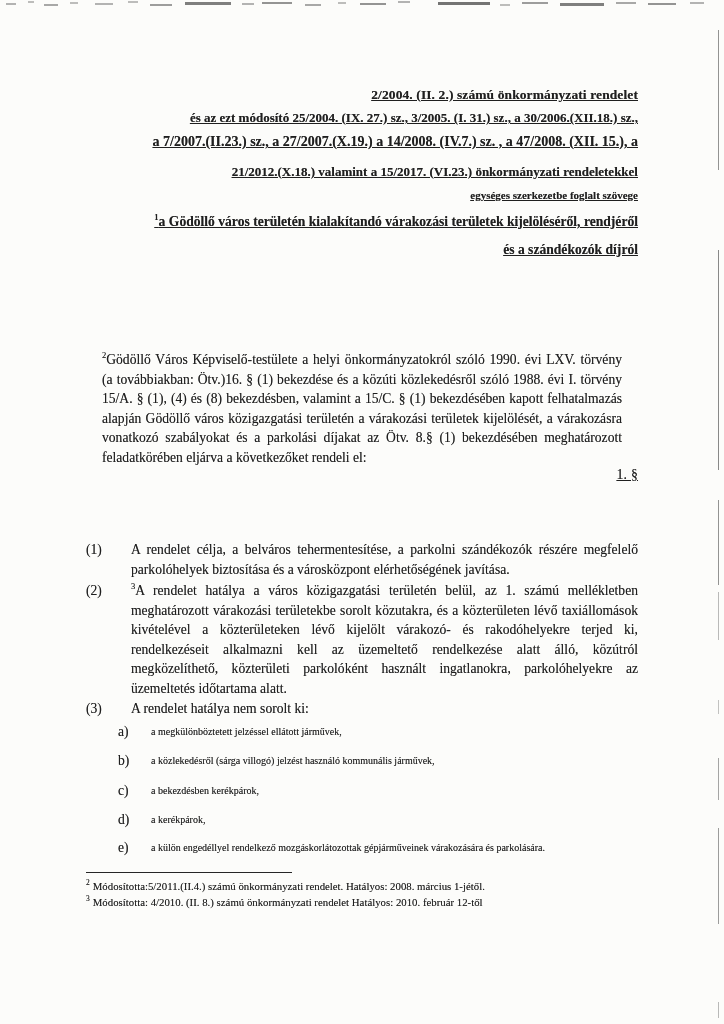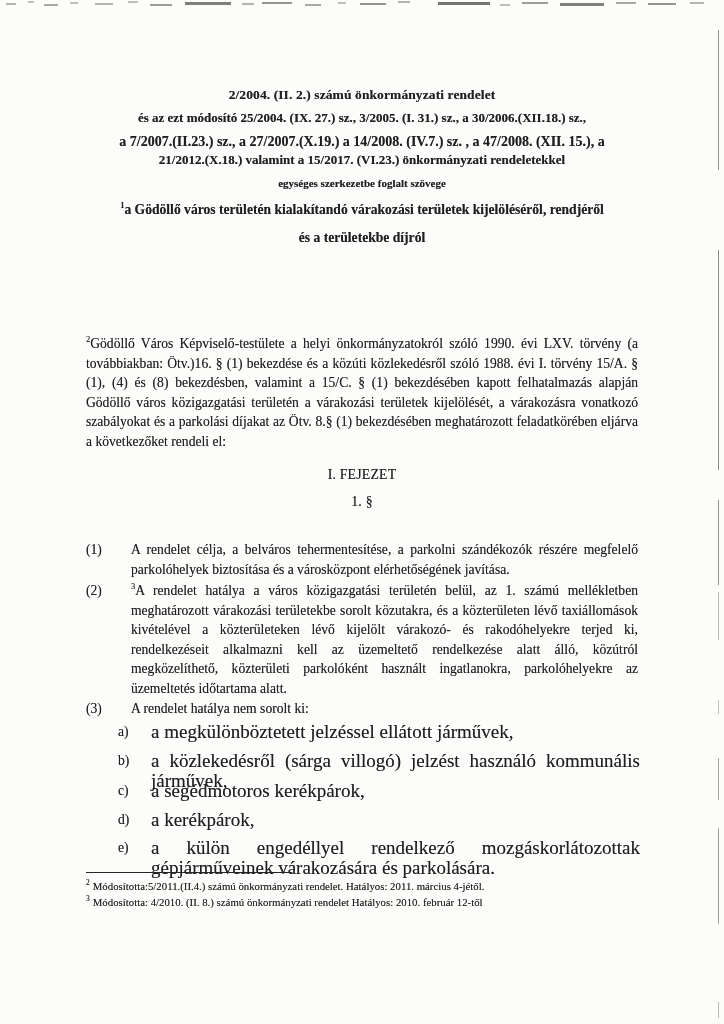--- a/index.html
+++ b/index.html
@@ -11,37 +11,37 @@
   .page{
     position:relative;width:724px;height:1024px;
     background:#fcfcfa;overflow:hidden;
     color:#1f1f1f;
   }
   
   .artifacts i{position:absolute;display:block;background:#2b2b2b;height:2px;top:2px;}
   .vline{position:absolute;left:718px;width:1px;background:#3c3c3c;}
   
   .blk{position:absolute;left:86px;width:552px;}
-  .tc{text-align:center;}
+  .tc{text-align:right;text-decoration:underline;}
   .b{font-weight:bold;}
   .t1{font-size:13.5px;line-height:17px;margin:0 0 6px 0;letter-spacing:.1px;}
   .t2{font-size:13px;line-height:17px;margin:0 0 6px 0;}
   .amend div{font-size:14px;line-height:19px;}
-  .t4{font-size:13px;line-height:17px;margin:0 0 7px 0;}
+  .t4{font-size:13px;line-height:17px;margin:12px 0 7px 0;}
   .t5{font-size:11px;line-height:17px;margin:0 0 4px 0;}
   .subject{font-size:13.6px;line-height:28px;margin:0;}
   sup{font-size:8.5px;line-height:0;vertical-align:super;}
-  .body-text{font-size:13.6px;line-height:19.5px;text-align:justify;margin:0;}
+  .body-text{font-size:13.6px;line-height:19.5px;text-align:justify;margin:16px;}
   .chap p{margin:0 0 10px 0;font-size:13.8px;line-height:17px;letter-spacing:.2px;}
   .item{display:flex;}
   .item .num{flex:none;width:45px;font-size:13.6px;line-height:19.5px;}
   .item .txt{flex:1;font-size:13.6px;line-height:19.5px;text-align:justify;}
   .sub{display:flex;left:118px;width:522px;position:absolute;}
   .sub .letter{flex:none;width:33px;font-size:13.6px;line-height:19.5px;}
-  .sub .txt{flex:1;font-size:19px;line-height:19.5px;text-align:justify;}
+  .sub .txt{flex:1;font-size:10px;line-height:19.5px;text-align:justify;}
   
   .footer{position:absolute;left:86px;top:872px;width:552px;}
   .fn-rule{width:206px;height:0;border-top:1.6px solid #262626;margin-bottom:6px;}
   .fn{font-size:10.8px;line-height:15.6px;}
   .fn sup{font-size:7.5px;margin-right:3px;}
   
   .page{text-shadow:0 0 .35px rgba(40,40,40,.55);}
 </style>
 </head>
 <body>
@@ -82,29 +82,28 @@
   <span class="vline" style="top:1002px;height:16px;opacity:.35"></span>
 
   <div class="blk" style="top:86px">
     <p class="t1 tc b">2/2004. (II. 2.) számú önkormányzati rendelet</p>
     <p class="t2 tc b">és az ezt módosító 25/2004. (IX. 27.) sz., 3/2005. (I. 31.) sz., a 30/2006.(XII.18.) sz.,</p>
     <div class="amend tc b">
       <div>a 7/2007.(II.23.) sz., a 27/2007.(X.19.) a 14/2008. (IV.7.)  sz. , a 47/2008. (XII. 15.), a</div>
     </div>
     <p class="t4 tc b">21/2012.(X.18.) valamint a 15/2017. (VI.23.)  önkormányzati rendeletekkel</p>
     <p class="t5 tc b">egységes szerkezetbe foglalt szövege</p>
-    <p class="subject tc b"><sup>1</sup><span>a Gödöllő város területén kialakítandó várakozási területek kijelöléséről, rendjéről</span><br><span>és a területekbe díjról</span></p>
+    <p class="subject tc b"><sup>1</sup><span>a Gödöllő város területén kialakítandó várakozási területek kijelöléséről, rendjéről</span><br><span>és a szándékozók díjról</span></p>
   </div>
 
   <div class="blk" style="top:334px">
     <p class="body-text"><sup>2</sup><span>Gödöllő Város Képviselő-testülete a helyi önkormányzatokról szóló 1990. évi LXV. törvény (a továbbiakban: Ötv.)16. § (1) bekezdése és a közúti közlekedésről szóló 1988. évi I. törvény 15/A. § (1), (4) és (8) bekezdésben, valamint a 15/C. § (1) bekezdésében kapott felhatalmazás alapján Gödöllő város közigazgatási területén a várakozási területek kijelölését, a várakozásra vonatkozó szabályokat és a parkolási díjakat az Ötv. 8.§ (1) bekezdésében meghatározott feladatkörében eljárva a következőket rendeli el:</span></p>
   </div>
 
   <div class="blk chap tc" style="top:466px">
-    <p>I. FEJEZET</p>
     <p>1. §</p>
   </div>
 
   <div class="blk item" style="top:540px">
     <span class="num">(1)</span>
     <span class="txt"><sup></sup><span>A rendelet célja, a belváros tehermentesítése, a parkolni szándékozók részére megfelelő parkolóhelyek biztosítása és a városközpont elérhetőségének javítása.</span></span>
   </div>
 
   <div class="blk item" style="top:581px">
     <span class="num">(2)</span>
@@ -119,30 +118,30 @@
   <div class="sub" style="top:722px">
     <span class="letter">a)</span>
     <span class="txt">a megkülönböztetett jelzéssel ellátott járművek,</span>
   </div>
   <div class="sub" style="top:751px">
     <span class="letter">b)</span>
     <span class="txt">a közlekedésről (sárga villogó) jelzést használó kommunális járművek,</span>
   </div>
   <div class="sub" style="top:781px">
     <span class="letter">c)</span>
-    <span class="txt">a segédmotoros kerékpárok,</span>
+    <span class="txt">a bekezdésben kerékpárok,</span>
   </div>
   <div class="sub" style="top:810px">
     <span class="letter">d)</span>
     <span class="txt">a kerékpárok,</span>
   </div>
   <div class="sub" style="top:838px">
     <span class="letter">e)</span>
     <span class="txt">a külön engedéllyel rendelkező mozgáskorlátozottak gépjárműveinek várakozására és parkolására.</span>
   </div>
 
   <div class="footer">
     <div class="fn-rule"></div>
-    <div class="fn"><sup>2</sup><span>Módosította:5/2011.(II.4.) számú önkormányzati rendelet. Hatályos: 2011. március 4-jétől.</span></div>
+    <div class="fn"><sup>2</sup><span>Módosította:5/2011.(II.4.) számú önkormányzati rendelet. Hatályos: 2008. március 1-jétől.</span></div>
     <div class="fn"><sup>3</sup><span>Módosította: 4/2010. (II. 8.) számú önkormányzati rendelet Hatályos: 2010. február 12-től</span></div>
   </div>
 
 </div>
 
 </body></html>

